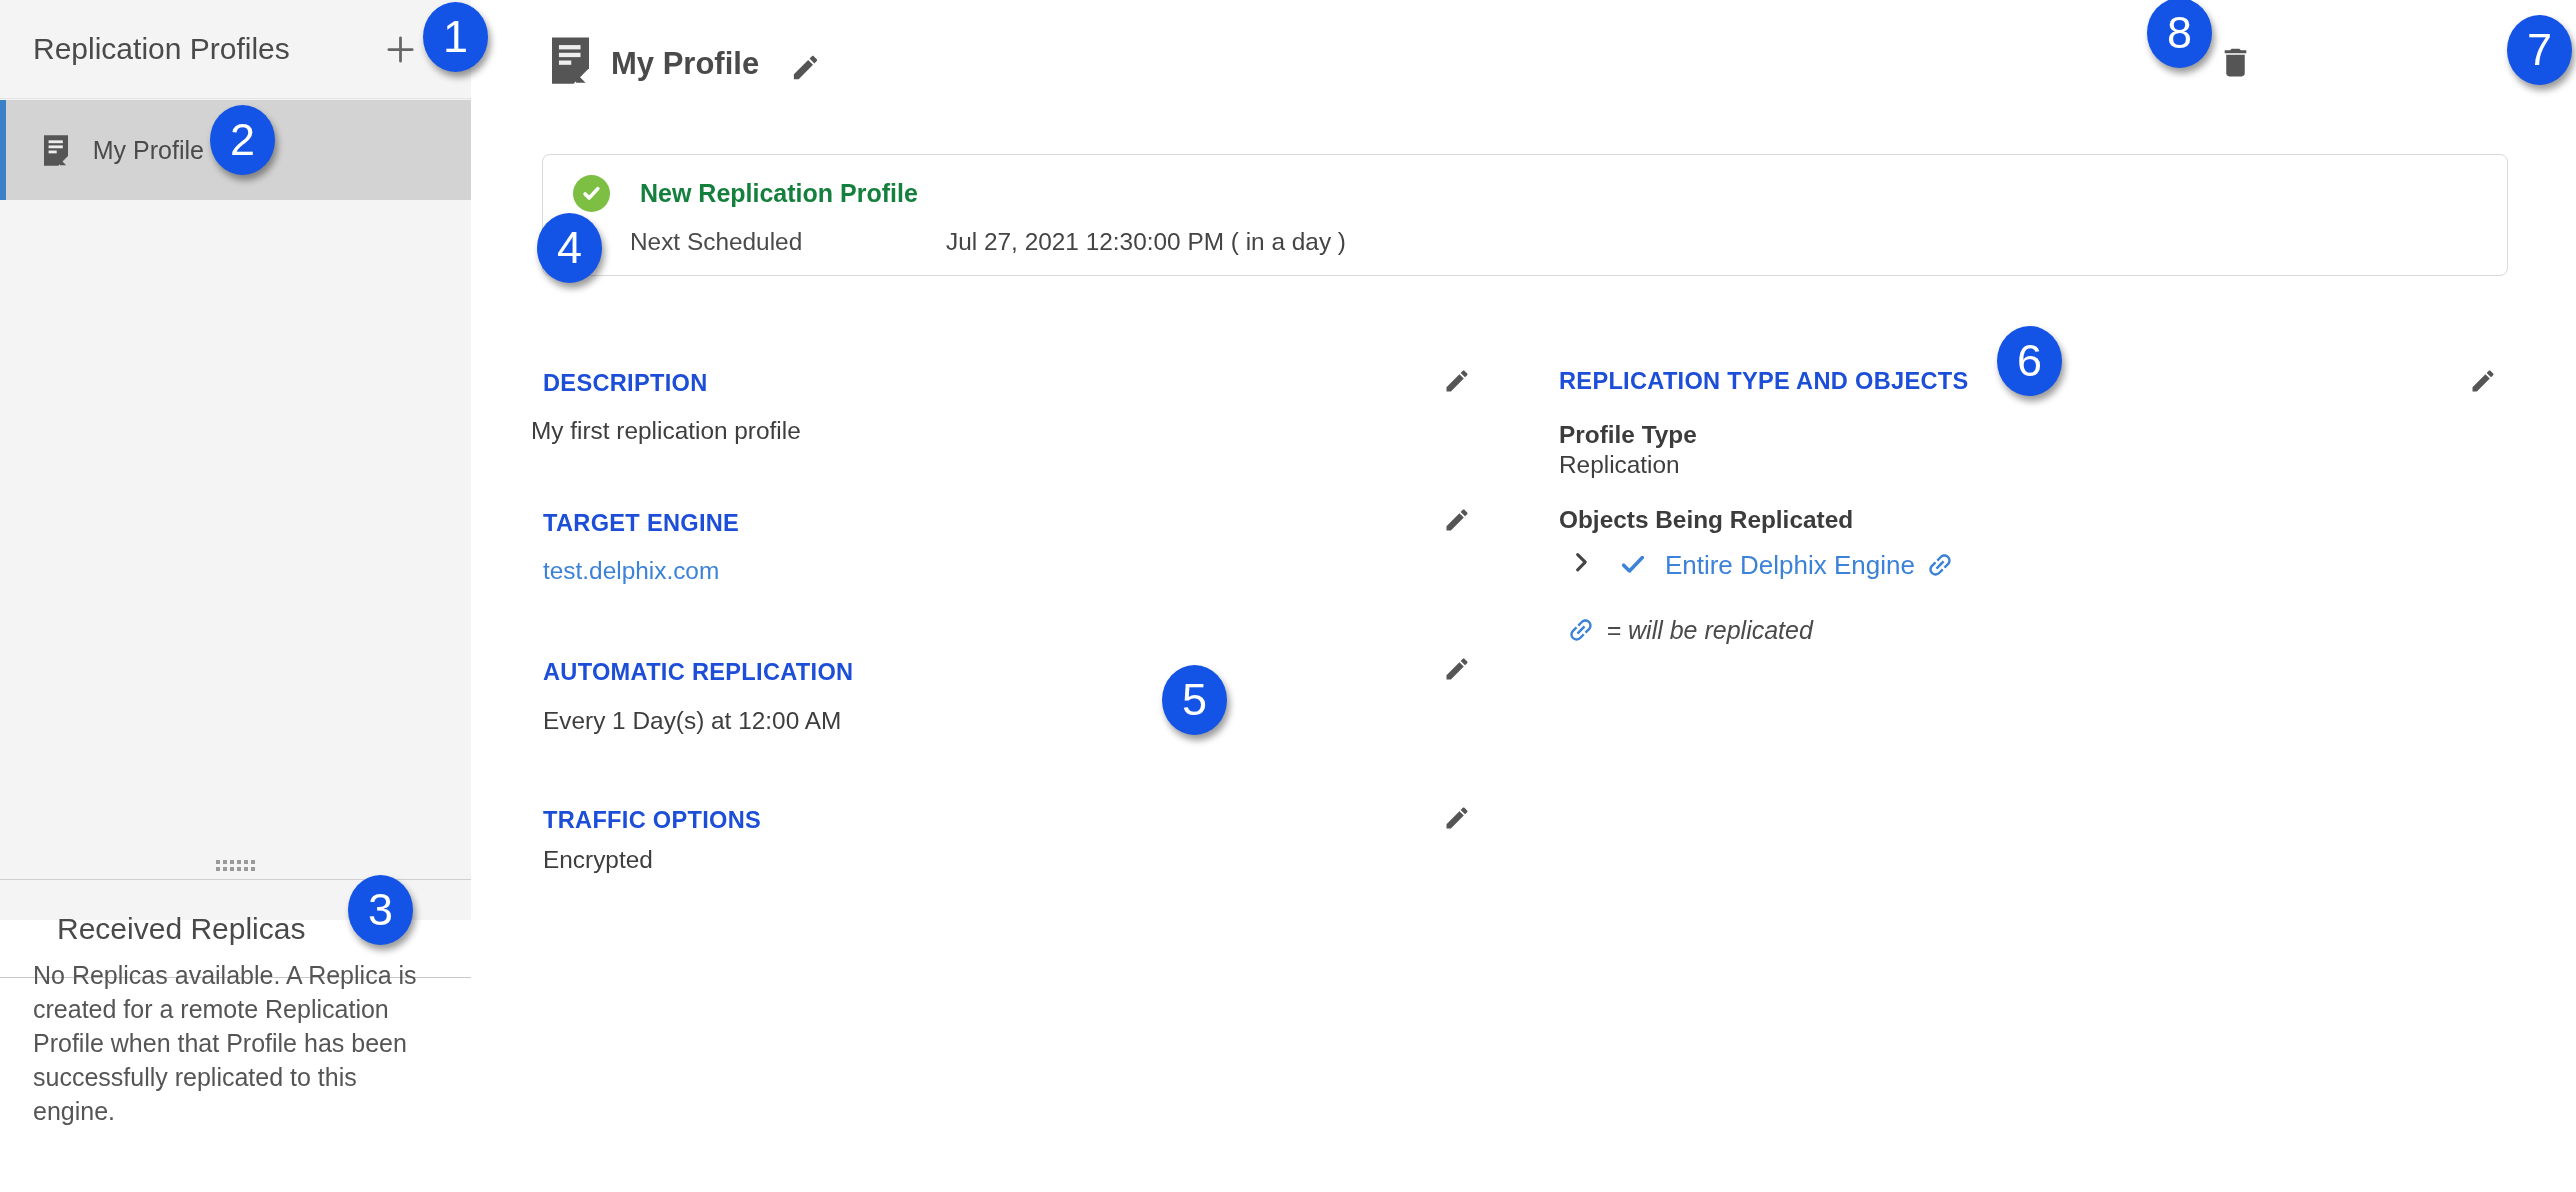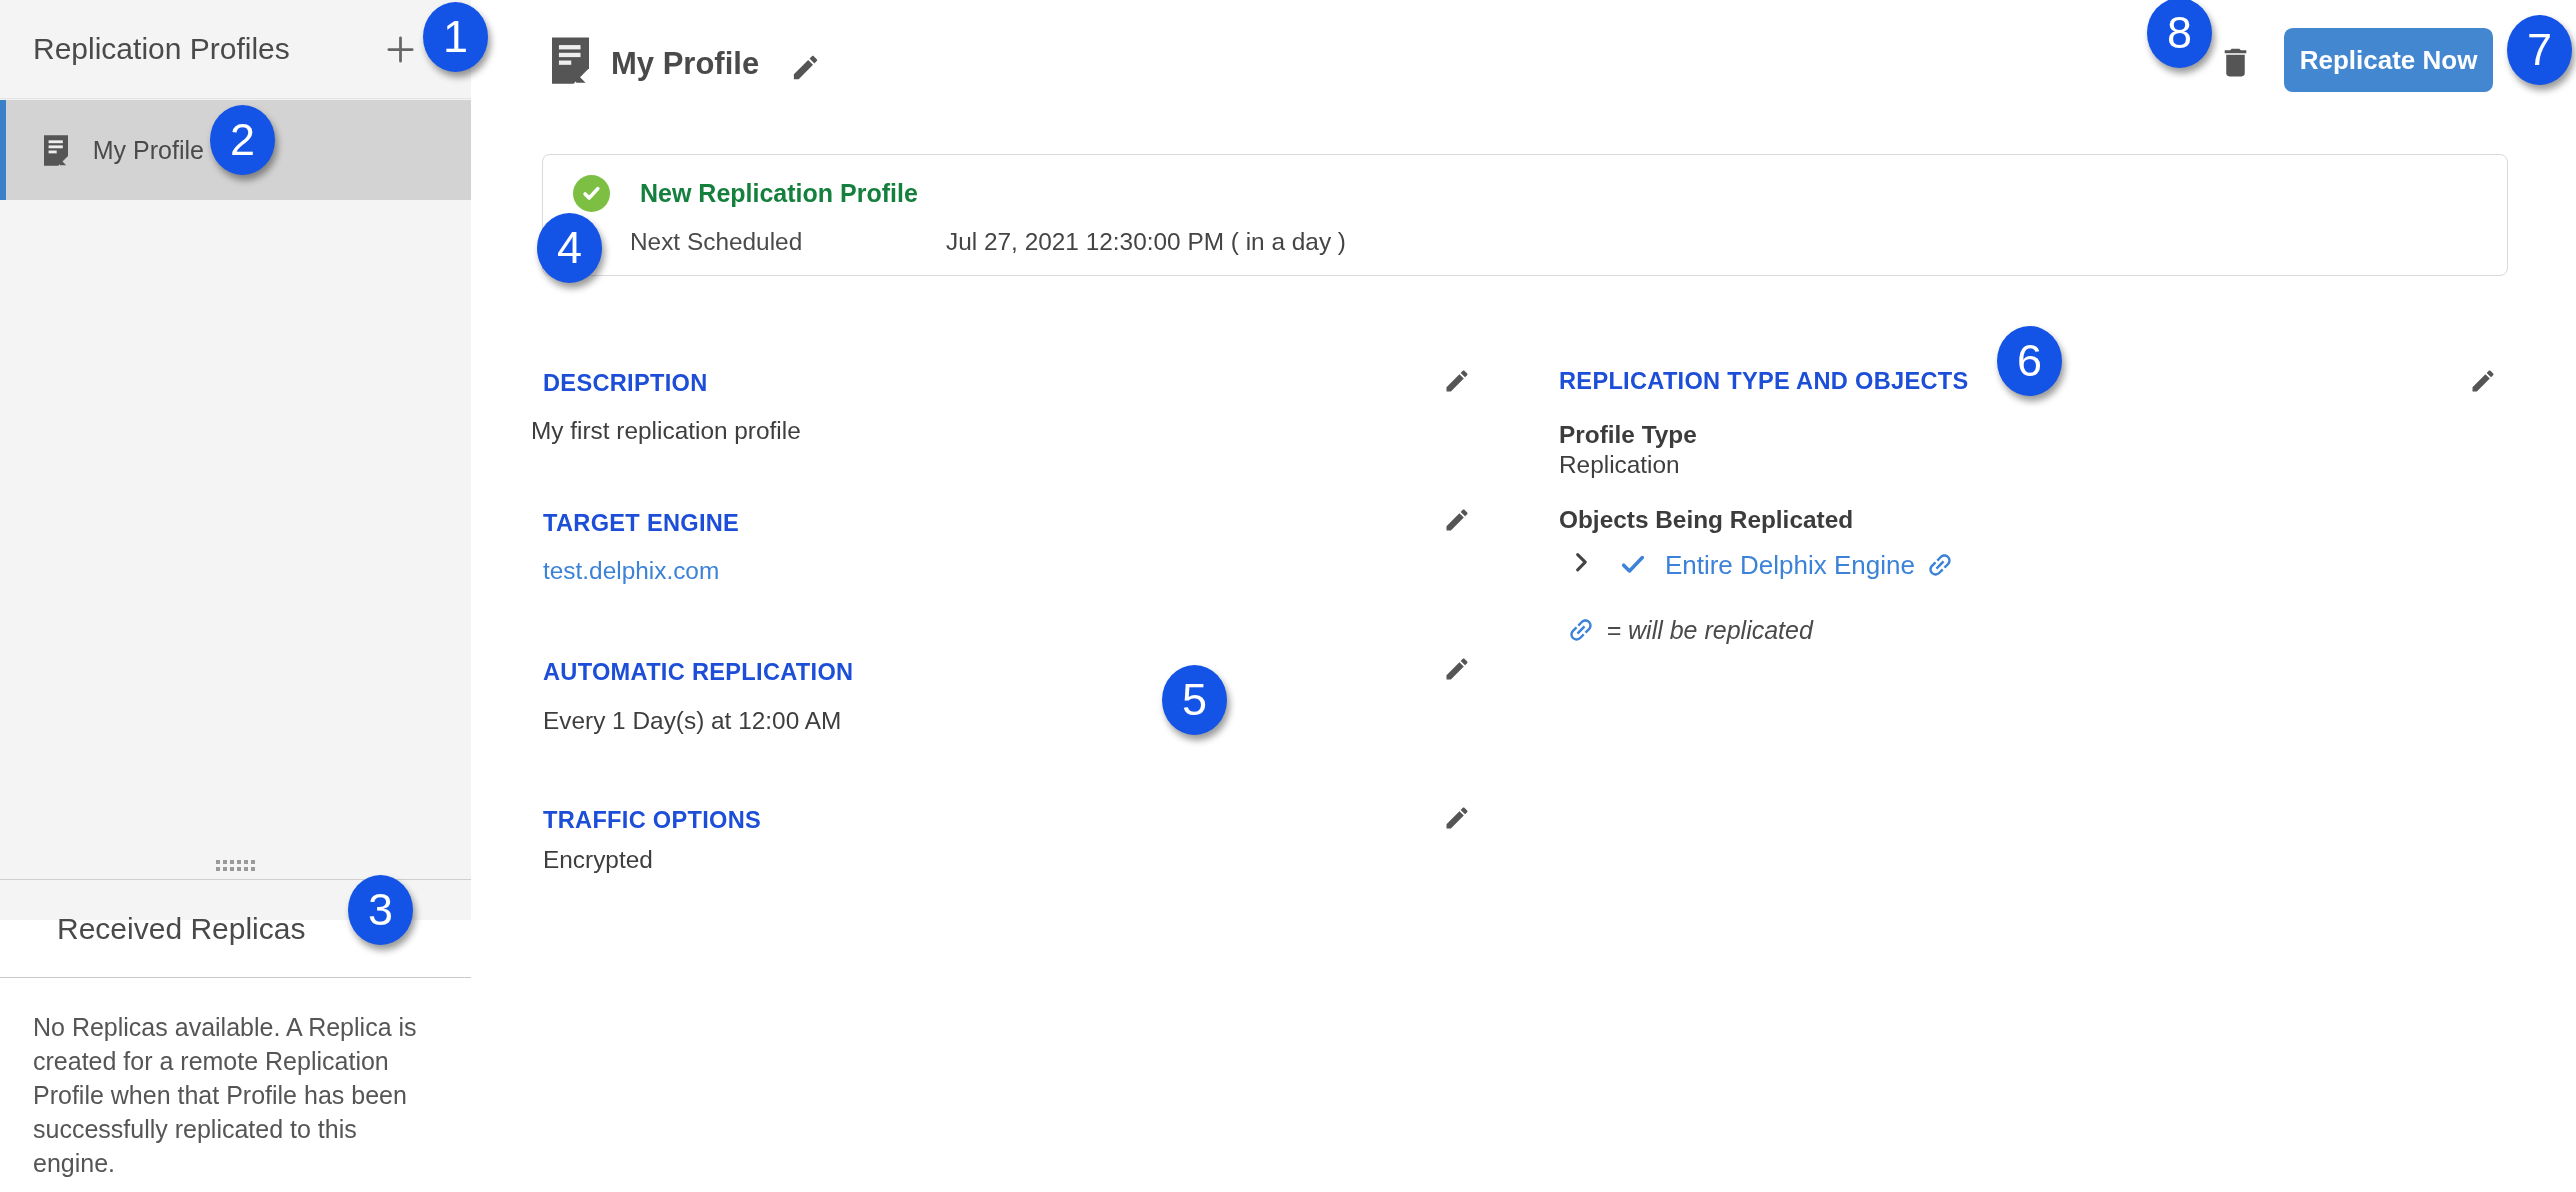--- a/index.html
+++ b/index.html
@@ -30,21 +30,21 @@
     position:absolute;left:216px;top:860px;width:40px;height:11.3px;cursor:row-resize;
   }
   .dotrow{height:4.4px;background:repeating-linear-gradient(90deg,#9a9a9a 0 4.4px,transparent 4.4px 7px);margin-bottom:2.6px;}
   .rr-header{
     position:absolute;left:0;top:879px;width:471px;height:99px;
     display:flex;align-items:center;
     border-top:0.9px solid #cfcfcf;border-bottom:0.9px solid #c9c9c9;box-sizing:border-box;padding-left:24px;
   }
   .rr-title{margin-left:33px;font-size:30px;color:#4a4a4a;}
   .rr-text{
-    position:absolute;left:33px;top:1010px;width:412px;margin:0;
+    position:absolute;left:33px;top:958px;width:412px;margin:0;
     font-size:25px;line-height:34px;color:#555;
   }
   
   #main{position:absolute;left:471px;top:0;width:2105px;height:1192px;background:#fff;}
   .m-doc-icon{position:absolute;left:81px;top:36px;width:37px;height:49px;}
   .m-title{position:absolute;left:140px;top:46px;font-size:31px;font-weight:bold;color:#4a4a4a;}
   .pencil{width:28px;height:28px;color:#555;cursor:pointer;}
   .title-pencil{position:absolute;left:319px;top:52px;width:31px;height:31px;}
   .trash-btn{position:absolute;left:1745px;top:44px;width:38px;height:38px;background:none;border:none;padding:0;cursor:pointer;}
   .trash-btn svg{width:37px;height:37px;color:#555;}
@@ -163,21 +163,20 @@
     <h1 class="m-title" style="margin:0">My Profile</h1>
     <svg class="pencil title-pencil" viewBox="0 0 24 24">
         <use href="#i-pencil"></use>
       </svg>
 
     <button class="trash-btn">
       <svg viewBox="0 0 24 24">
           <use href="#i-trash"></use>
         </svg>
     </button>
-    <button class="replicate-btn">Replicate Now</button>
 
     <section class="card">
       <span class="check-circle">
         <svg viewBox="0 0 24 24">
             <use href="#i-whitecheck"></use>
           </svg>
       </span>
       <span class="card-title">New Replication Profile</span>
       <span class="card-label">Next Scheduled</span>
       <span class="card-value">Jul 27, 2021 12:30:00 PM ( in a day )</span>

